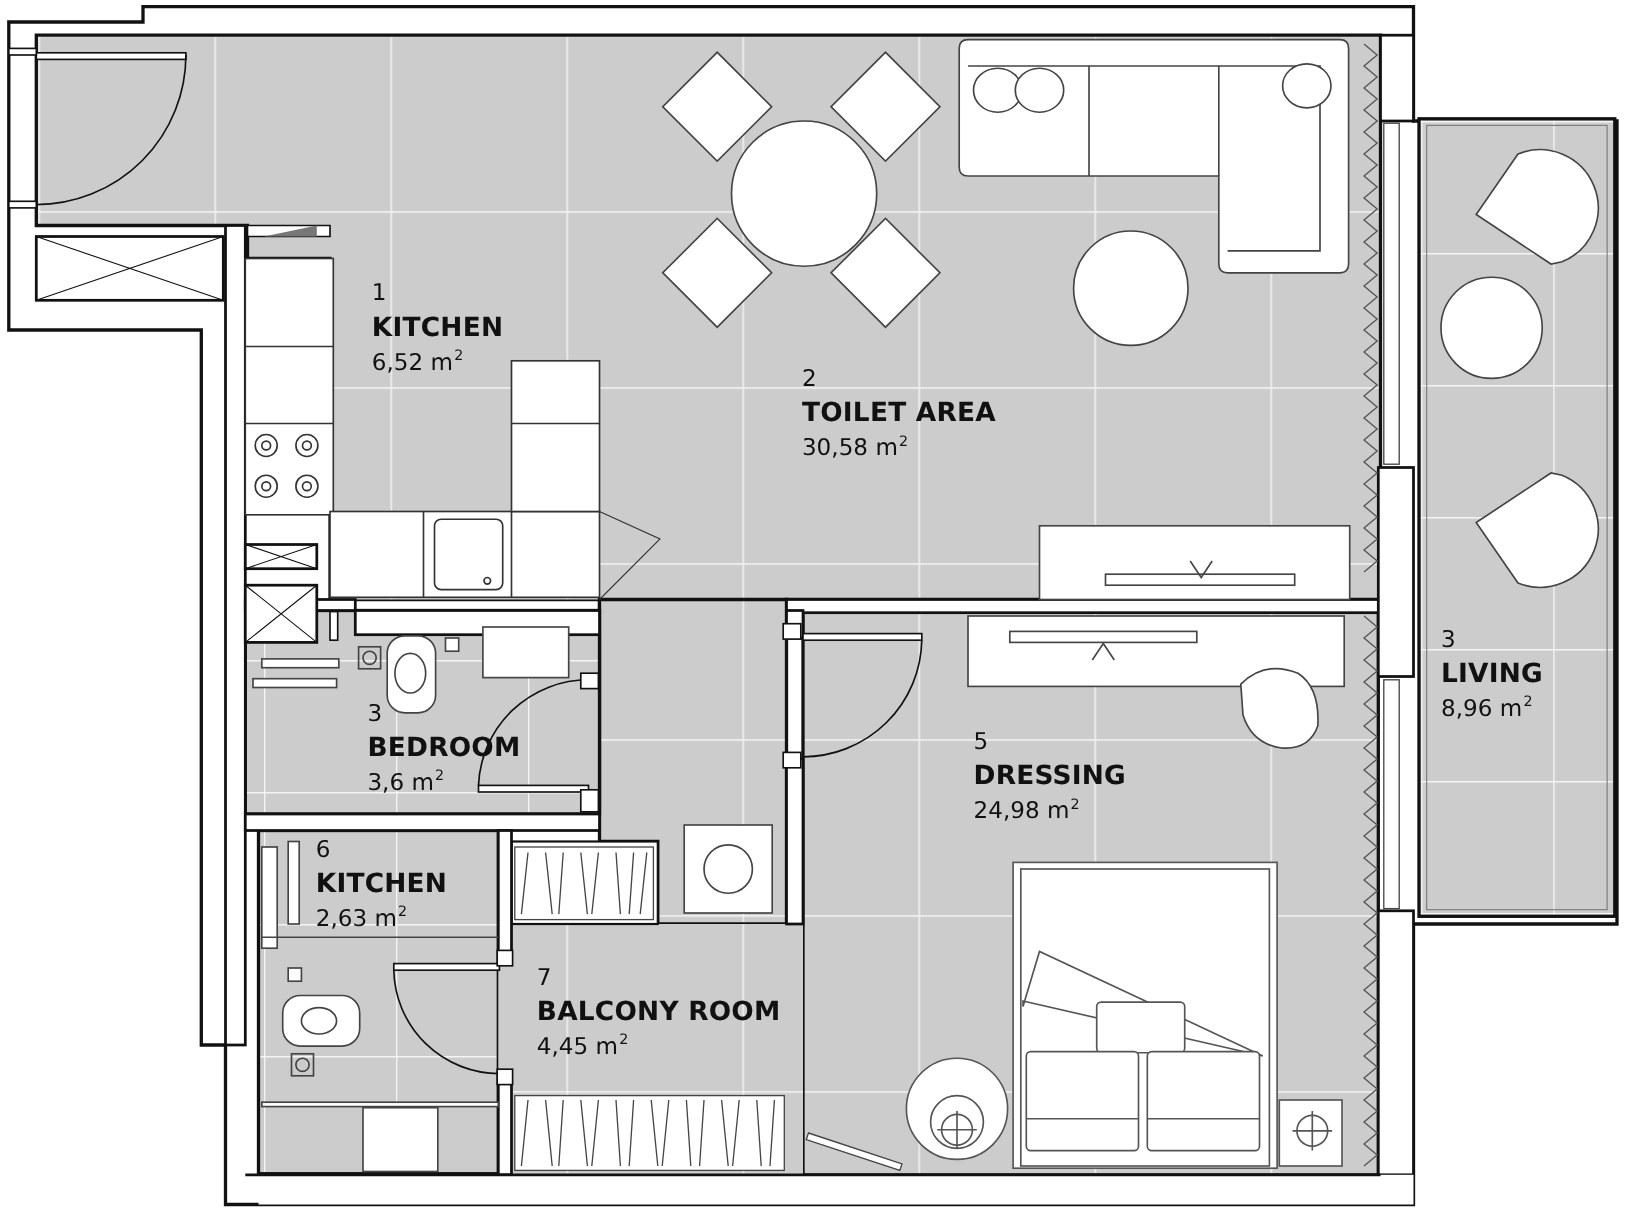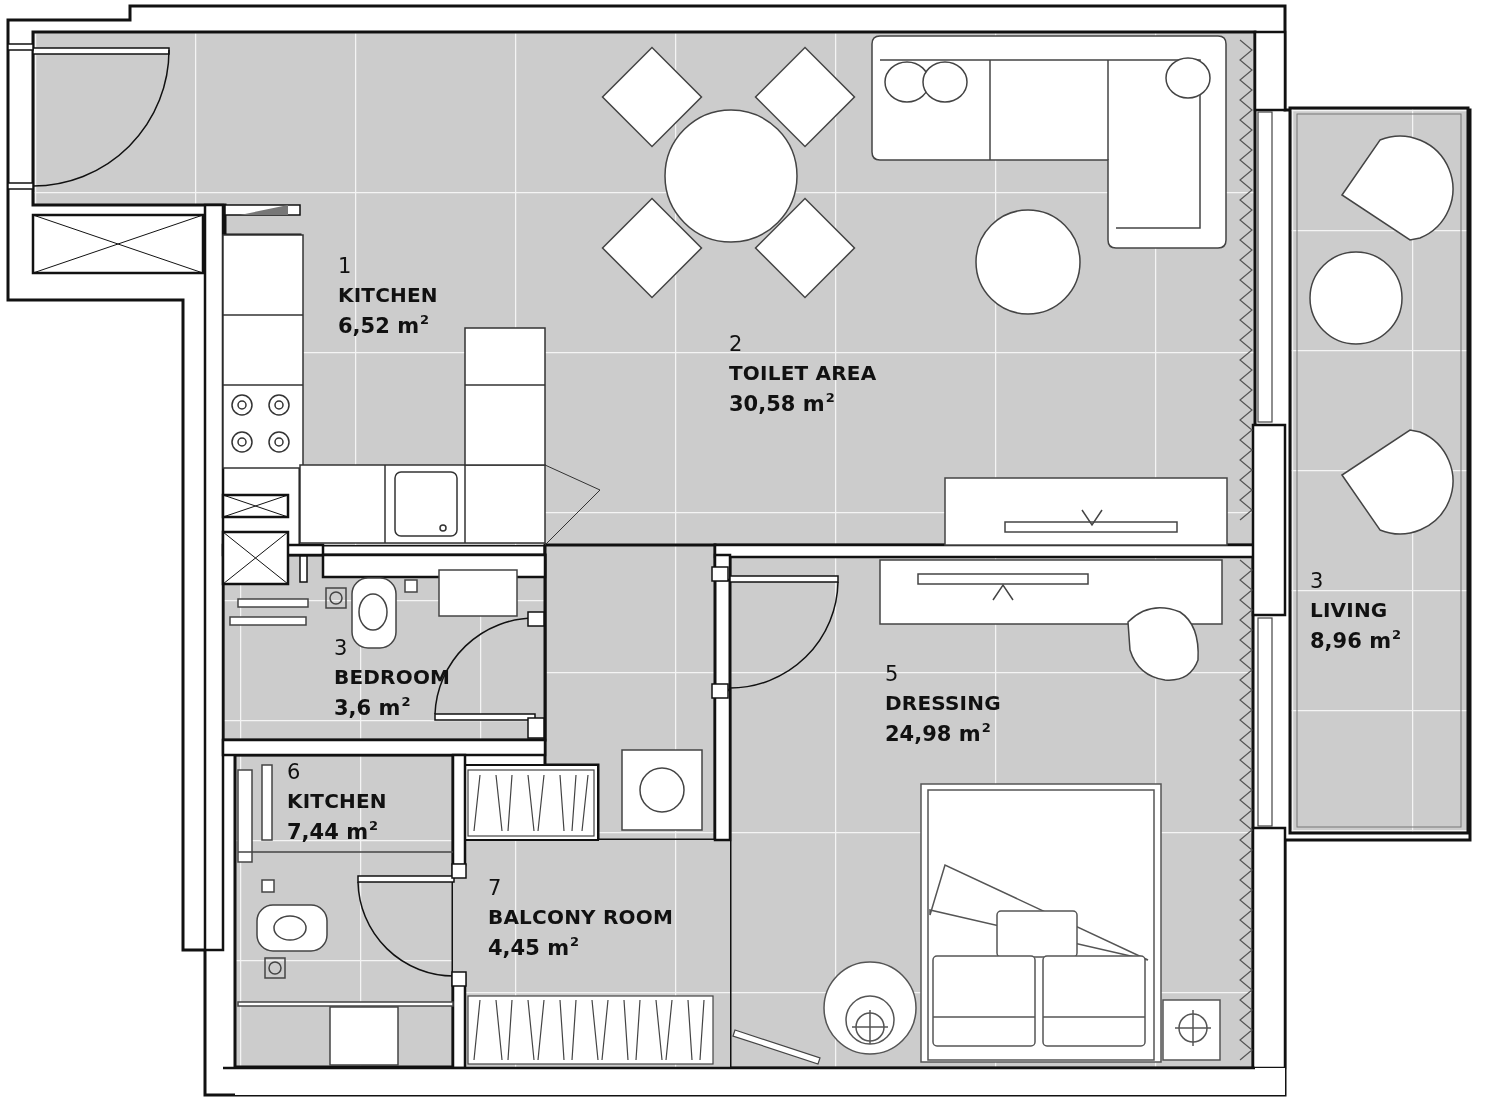--- a/index.html
+++ b/index.html
@@ -1,21 +1,21 @@
 <!DOCTYPE html>
 <html><head>
 <meta charset="utf-8">
 <style>
   html, body { margin: 0; padding: 0; background: #ffffff; }
   body { width: 1486px; height: 1100px; overflow: hidden; position: relative; font-family: "DejaVu Sans", "Liberation Sans", sans-serif; }
   #plan { position: absolute; left: 0; top: 0; width: 1486px; height: 1100px; }
   .label { position: absolute; color: #111111; line-height: 1; }
   .label .num { display: block; font-size: 21px; font-weight: 400; margin-bottom: 8px; }
-  .label .name { display: block; font-size: 20px; font-weight: 700; letter-spacing: 0.2px; margin-bottom: 8px; }
-  .label .area { display: block; font-size: 21px; font-weight: 700; }
+  .label .name { display: block; font-size: 24px; font-weight: 700; letter-spacing: 0.2px; margin-bottom: 8px; }
+  .label .area { display: block; font-size: 21px; font-weight: 400; }
   .label .area sup { font-size: 13px; vertical-align: 9px; margin-left: 1px; }
 </style>
 </head>
 <body>
 
 <svg id="plan" viewBox="0 0 1486 1100" xmlns="http://www.w3.org/2000/svg">
   <defs>
     <pattern id="tiles" x="35" y="32" width="160" height="160" patternUnits="userSpaceOnUse">
       <rect width="160" height="160" fill="#cccccc"></rect>
       <path d="M0 0 H160 M0 0 V160" stroke="#f4f4f4" stroke-width="2.5"></path>
@@ -281,20 +281,20 @@
 
 <div class="label" style="left:885px; top:664px;">
   <span class="num">5</span>
   <span class="name">DRESSING</span>
   <span class="area"><span>24,98</span> <span>m</span><sup>2</sup></span>
 </div>
 
 <div class="label" style="left:287px; top:762px;">
   <span class="num">6</span>
   <span class="name">KITCHEN</span>
-  <span class="area"><span>7,44</span> <span>m</span><sup>2</sup></span>
+  <span class="area"><span>2,63</span> <span>m</span><sup>2</sup></span>
 </div>
 
 <div class="label" style="left:488px; top:878px;">
   <span class="num">7</span>
   <span class="name">BALCONY ROOM</span>
   <span class="area"><span>4,45</span> <span>m</span><sup>2</sup></span>
 </div>
 
 </body></html>

